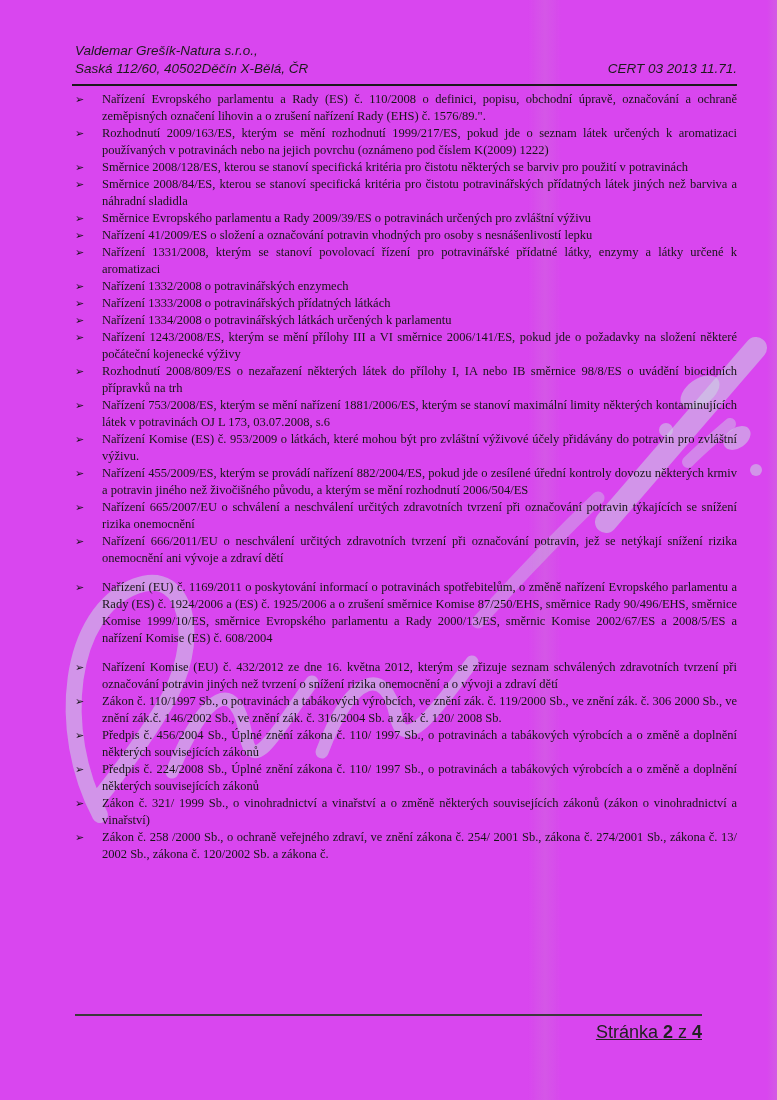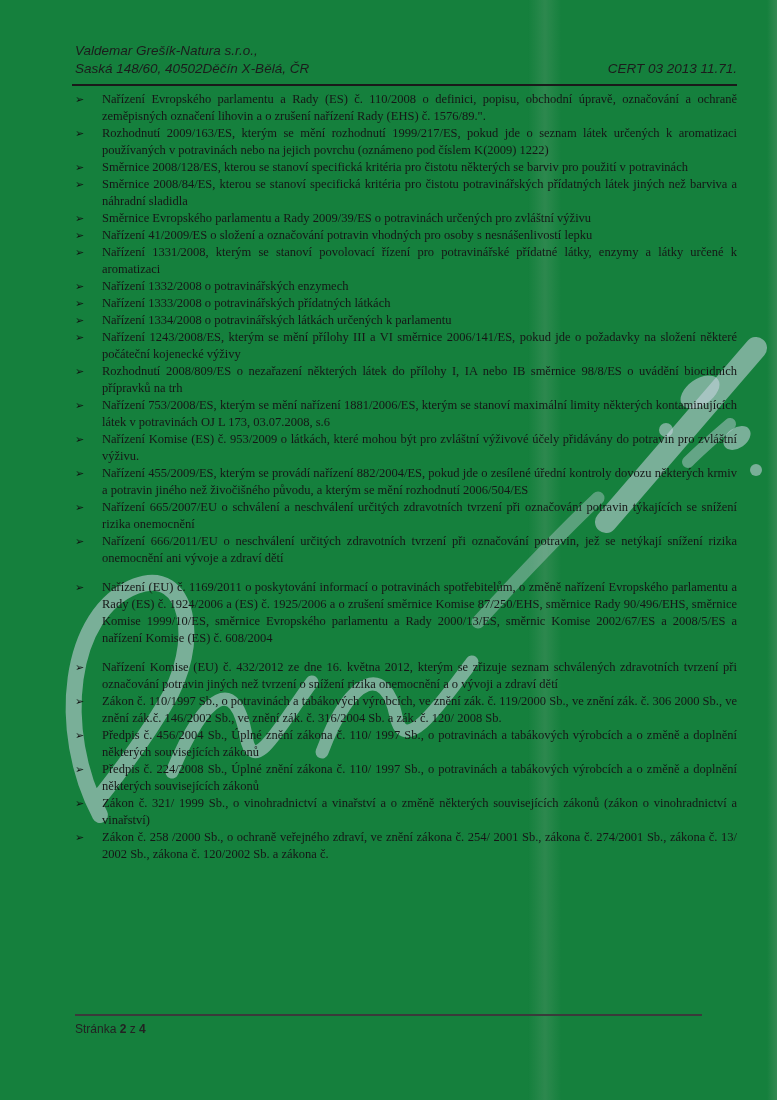--- a/index.html
+++ b/index.html
@@ -1,18 +1,18 @@
 <!DOCTYPE html>
 <html><head>
 <meta charset="utf-8">
 <style>
   html,body{margin:0;padding:0;background:#e8e8e6;}
   .page{
     position:relative;width:777px;height:1100px;margin:0 auto;
-    background:#15803d;overflow:hidden;
+    background:#d946ef;overflow:hidden;
     font-family:"Liberation Serif", serif;color:#161616;
   }
   
   .scan-crease{position:absolute;top:0;left:528px;width:34px;height:100%;
     background:linear-gradient(90deg,rgba(190,190,185,0) 0%,rgba(190,190,185,0.14) 50%,rgba(190,190,185,0) 100%);
     pointer-events:none;}
   .scan-edge{position:absolute;top:0;right:0;width:10px;height:100%;
     background:linear-gradient(90deg,rgba(180,180,175,0) 0%,rgba(180,180,175,0.18) 100%);
     pointer-events:none;}
   .watermark{position:absolute;left:0;top:0;pointer-events:none;}
@@ -30,22 +30,22 @@
     font-size:12.5px;line-height:17px;
   }
   .item{display:flex;}
   .item.gap{margin-top:12px;}
   .bullet{flex:0 0 27px;font-size:11px;line-height:17px;color:#111;}
   .itext{flex:1;text-align:justify;text-justify:inter-word;}
   .itext .b{font-weight:normal;}
 
   .frule{position:absolute;left:75px;top:1014px;width:627px;height:2px;background:#3a3a3a;}
   .footer{
-    position:absolute;left:75px;top:1022px;width:627px;text-align:left;
-    font-family:"Liberation Sans", sans-serif;font-size:12px;color:#222;
+    position:absolute;left:75px;top:1022px;width:627px;text-align:right;
+    font-family:"Liberation Sans", sans-serif;font-size:18px;color:#222;text-decoration:underline;
   }
   .footer b{font-weight:bold;}
 </style>
 </head>
 <body>
 
 <div class="page">
 
   <svg class="watermark" width="777" height="1100" viewBox="0 0 777 1100" aria-hidden="true">
     <g fill="none" stroke-linecap="round" opacity="0.55">
@@ -63,21 +63,21 @@
       <circle class="wblob" cx="756" cy="470" r="6" fill="#ccd5e3"></circle>
     </g>
   </svg>
 
   <div class="scan-crease"></div>
   <div class="scan-edge"></div>
 
   <div class="header">
     <div>
       <div>Valdemar Grešík-Natura s.r.o.,</div>
-      <div>Saská 148/60, 40502Děčín X-Bělá, ČR</div>
+      <div>Saská 112/60, 40502Děčín X-Bělá, ČR</div>
     </div>
     <div>CERT 03 2013 11.71.</div>
   </div>
   <div class="hrule"></div>
 
   <div class="list">
       <div class="item">
         <span class="bullet">➢</span>
         <div class="itext"><span class="b">Nařízení Evropského parlamentu a Rady (ES) č. 110/2008</span><span> o definici, popisu, obchodní úpravě, označování a ochraně zeměpisných označení lihovin a o zrušení nařízení Rady (EHS) č. 1576/89.".</span></div>
       </div>

